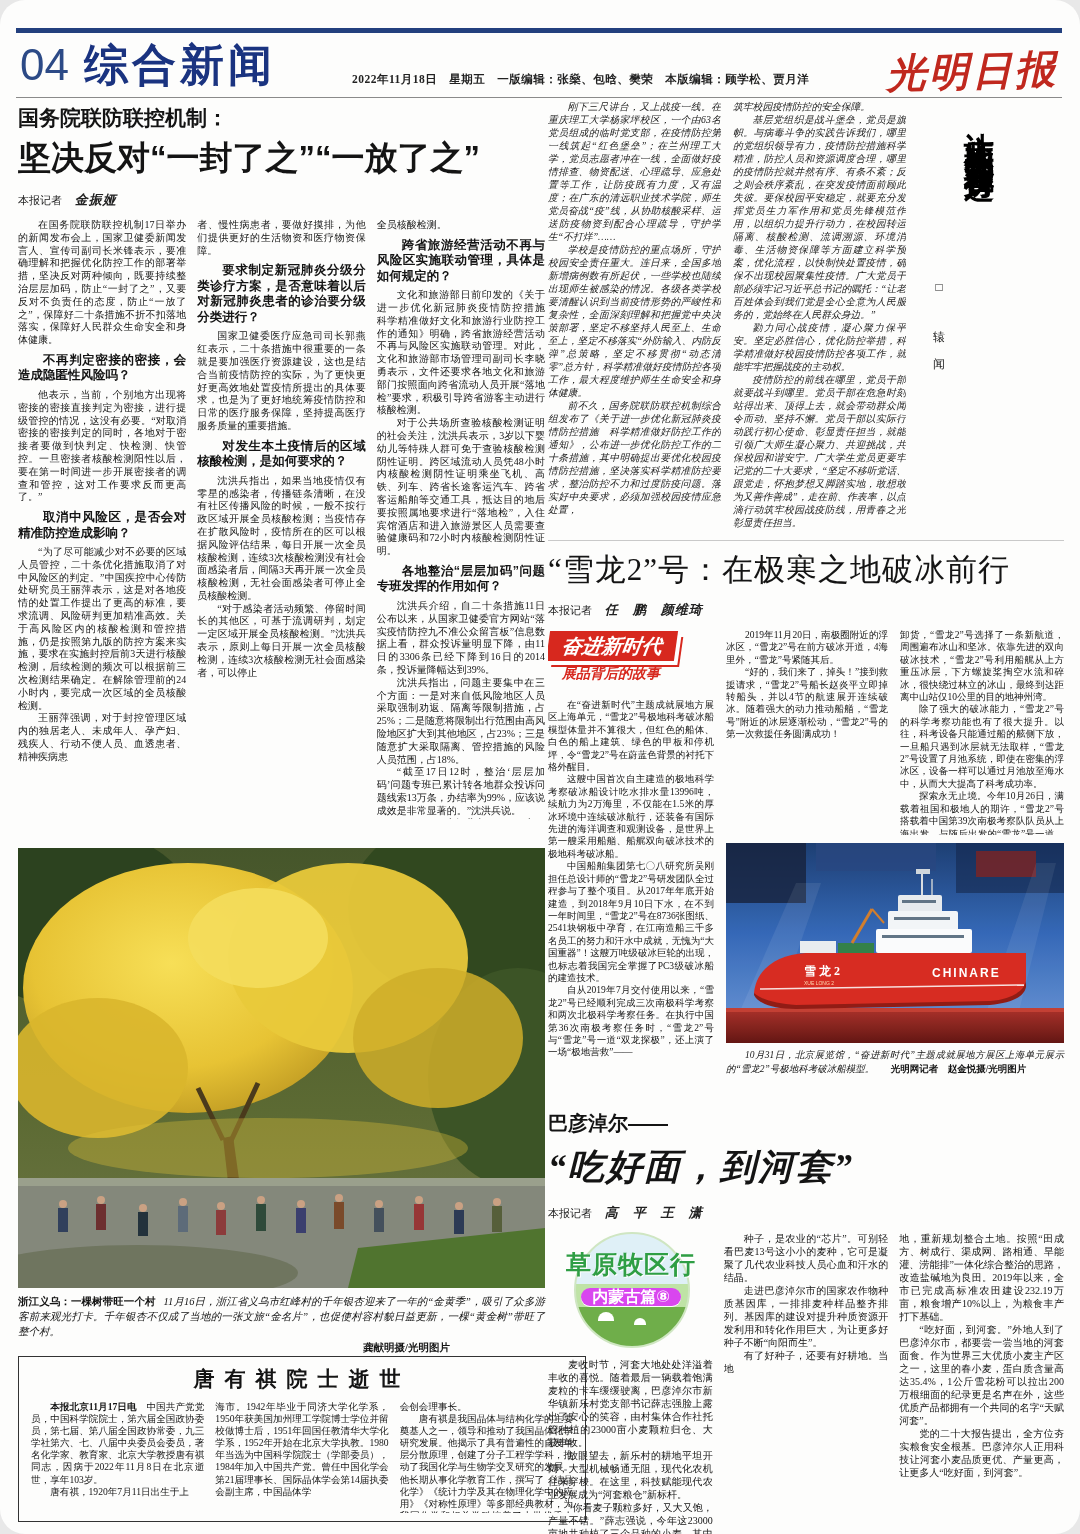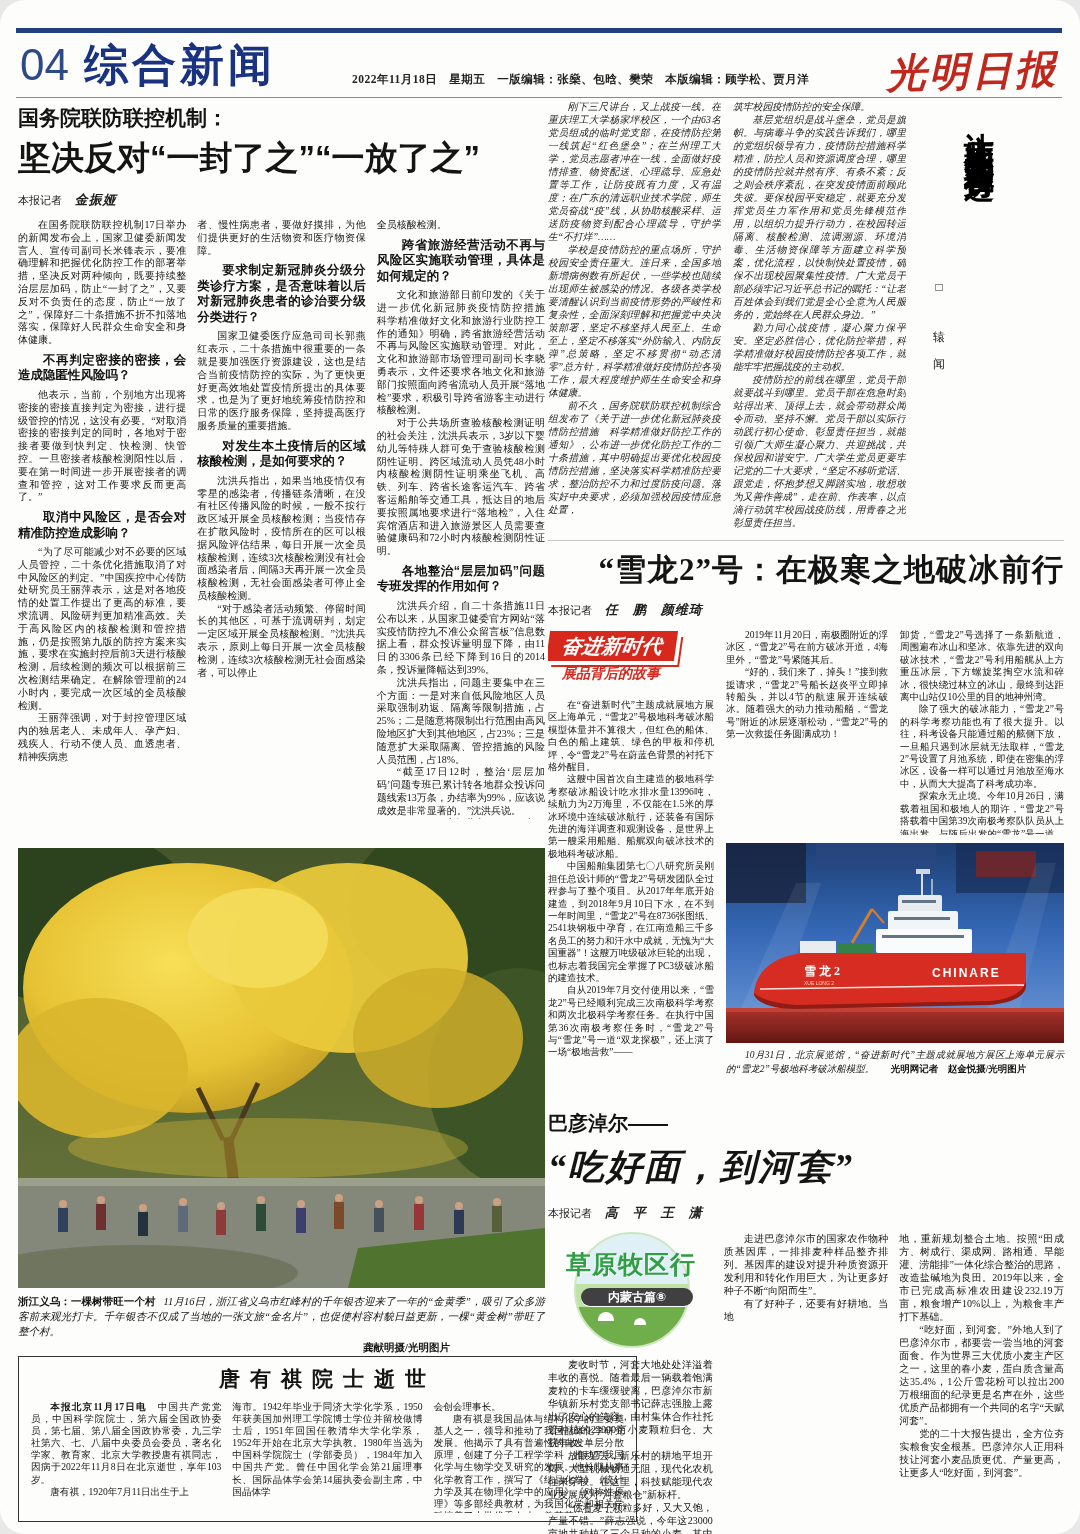--- a/index.html
+++ b/index.html
@@ -36,21 +36,21 @@
   .arta .b-sub{font-size:12.5px;line-height:15.5px;}
   
   .comm{position:absolute;left:548px;top:100px;width:358px;height:432px;display:flex;gap:12px;overflow:hidden;}
   .ccol{flex:1;font-size:9.8px;line-height:13px;font-style:italic;text-align:justify;overflow:hidden;color:#1b1b1b;}
   .vhead{position:absolute;left:958px;top:108px;writing-mode:vertical-rl;font-size:30px;font-weight:900;
          letter-spacing:3px;color:#000;}
   .vauthor{position:absolute;left:930px;top:280px;writing-mode:vertical-rl;font-size:12px;letter-spacing:12px;color:#222;}
   
   .xl{position:absolute;left:548px;top:540px;width:516px;}
   .xl-rule{border-top:1px solid #c9c9c9;margin-bottom:8px;}
-  .xl h2{font-size:31px;font-weight:700;margin:2px 0 10px;letter-spacing:1px;text-align:right;}
+  .xl h2{font-size:31px;font-weight:400;margin:2px 0 10px;letter-spacing:1px;}
   .xl-body{position:relative;height:470px;margin-top:10px;}
   .xl-text{font-size:9.5px;line-height:12.4px;text-align:justify;}
   .xl-c1{position:absolute;left:0;top:0;width:166px;height:470px;overflow:hidden;}
   .xl-c2{position:absolute;left:178px;top:0;width:162px;height:206px;overflow:hidden;}
   .xl-c3{position:absolute;left:352px;top:0;width:164px;height:206px;overflow:hidden;}
   .badge-red{position:relative;width:150px;height:58px;margin:2px 0 10px;}
   .br-main{position:absolute;left:0;top:0;width:128px;height:30px;background:#d7281e;color:#fff;
            font-family:"Liberation Sans","DejaVu Sans",sans-serif;font-weight:900;font-style:italic;
            font-size:20px;line-height:30px;text-align:center;transform:skewX(-8deg);
            box-shadow:4px 4px 0 #fff,6px 6px 0 #d7281e;}
@@ -68,30 +68,30 @@
   .ht .cols{height:306px;overflow:hidden;}
   .ht .col{flex:1;font-size:10px;line-height:13px;overflow:hidden;text-align:justify;}
   .badge-green{position:relative;width:166px;height:118px;margin:0 0 8px;}
   .bg-circle{position:absolute;left:26px;top:0;width:112px;height:112px;border-radius:50%;
              background:linear-gradient(#dff0f7 0 45%,#bfe3a6 45% 65%,#6fae4a 65% 100%);
              border:2px solid #cfe6c2;overflow:hidden;}
   .yurt{position:absolute;width:16px;height:9px;background:#fff;border-radius:8px 8px 0 0;}
   .bg-title{position:absolute;left:0;top:26px;width:166px;text-align:center;color:#2f9e44;
             font-family:"Liberation Sans","DejaVu Sans",sans-serif;font-weight:900;font-size:25px;
             letter-spacing:1px;text-shadow:1px 1px 0 #fff;}
-  .bg-ribbon{position:absolute;left:33px;top:56px;width:112px;height:18px;background:#404040;color:#fff;
-             font-family:"Liberation Sans","DejaVu Sans",sans-serif;font-weight:700;font-size:12px;
+  .bg-ribbon{position:absolute;left:33px;top:56px;width:100px;height:18px;background:#d946ef;color:#fff;
+             font-family:"Liberation Sans","DejaVu Sans",sans-serif;font-weight:700;font-size:16px;
              line-height:18px;text-align:center;border-radius:9px;box-shadow:0 1px 0 #fff;}
   
   .ginkgo{position:absolute;left:18px;top:848px;width:527px;height:440px;overflow:hidden;}
   .gk-caption{position:absolute;left:18px;top:1294px;width:527px;font-size:10.5px;line-height:15px;
               text-align:justify;font-style:italic;}
   .gk-caption b{font-style:normal;font-family:"Liberation Sans","DejaVu Sans",sans-serif;margin-right:8px;}
   .gk-credit{display:block;text-align:right;padding-right:95px;font-weight:700;font-style:normal;margin-top:1px;}
-  .obit{position:absolute;left:18px;top:1356px;width:619px;height:166px;border:1.5px solid #333;
+  .obit{position:absolute;left:18px;top:1356px;width:568px;height:166px;border:1.5px solid #333;
         box-sizing:border-box;padding:6px 12px;}
   .obit h3{margin:2px 0 8px;text-align:center;font-size:21px;font-weight:900;letter-spacing:10px;}
   .obit .cols{height:112px;overflow:hidden;}
   .obit .col{flex:1;font-size:9.6px;line-height:12.1px;overflow:hidden;text-align:justify;}
 </style>
 </head>
 <body>
 
 <div class="page">
 
@@ -365,20 +365,21 @@
           <div class="bg-title">草原牧区行</div>
           <div class="bg-ribbon">内蒙古篇⑧</div>
         </div>
         <div>
             <div class="b-p">麦收时节，河套大地处处洋溢着丰收的喜悦。随着最后一辆载着饱满麦粒的卡车缓缓驶离，巴彦淖尔市新华镇新乐村党支部书记薛志强脸上露出了安心的笑容，由村集体合作社托管种植的23000亩小麦颗粒归仓、大获丰收。</div>
             <div class="b-p">放眼望去，新乐村的耕地平坦开阔，大型机械畅通无阻，现代化农机往来穿梭。在这里，科技赋能现代农业发展成为“河套粮仓”新标杆。</div>
             <div class="b-p">“你看麦子颗粒多好，又大又饱，产量不错。”薛志强说，今年这23000亩地共种植了三个品种的小麦，其中巴麦13号试种了500亩。</div>
           </div>
       </div>
       <div class="col">
+          <div class="b-p">种子，是农业的“芯片”。可别轻看巴麦13号这小小的麦种，它可是凝聚了几代农业科技人员心血和汗水的结晶。</div>
           <div class="b-p">走进巴彦淖尔市的国家农作物种质基因库，一排排麦种样品整齐排列。基因库的建设对提升种质资源开发利用和转化作用巨大，为让更多好种子不断“向阳而生”。</div>
           <div class="b-p">有了好种子，还要有好耕地。当地</div>
         </div>
       <div class="col">
           <div class="b-cont">地，重新规划整合土地。按照“田成方、树成行、渠成网、路相通、旱能灌、涝能排”一体化综合整治的思路，改造盐碱地为良田。2019年以来，全市已完成高标准农田建设232.19万亩，粮食增产10%以上，为粮食丰产打下基础。</div>
           <div class="b-p">“吃好面，到河套。”外地人到了巴彦淖尔市，都要尝一尝当地的河套面食。作为世界三大优质小麦主产区之一，这里的春小麦，蛋白质含量高达35.4%，1公斤雪花粉可以拉出200万根细面的纪录更是名声在外，这些优质产品都拥有一个共同的名字“天赋河套”。</div>
           <div class="b-p">党的二十大报告提出，全方位夯实粮食安全根基。巴彦淖尔人正用科技让河套小麦品质更优、产量更高，让更多人“吃好面，到河套”。</div>
         </div>
     </div>
   </section>

